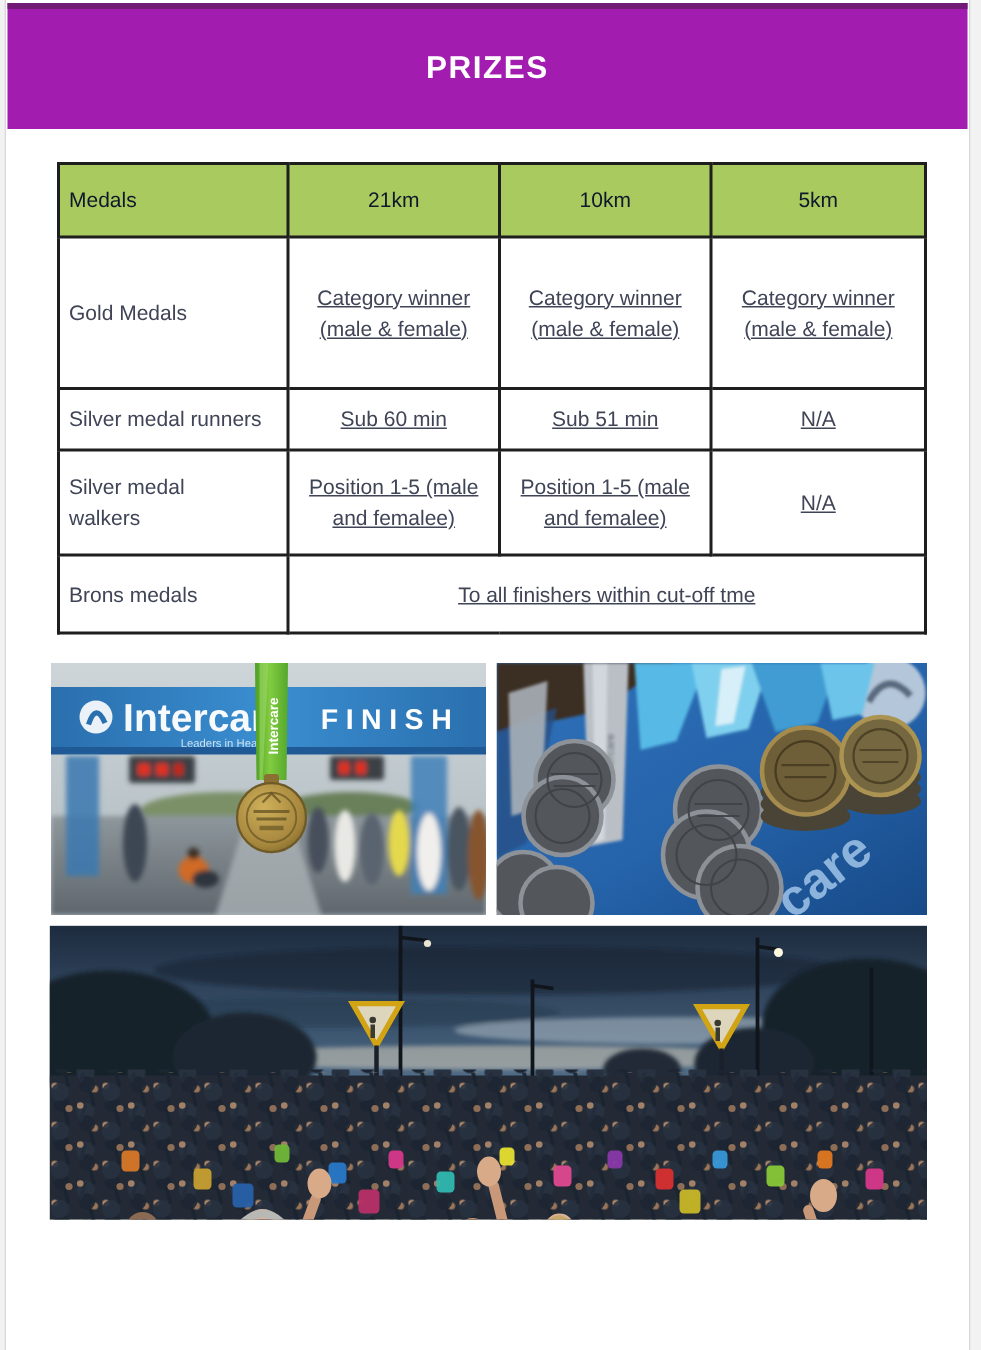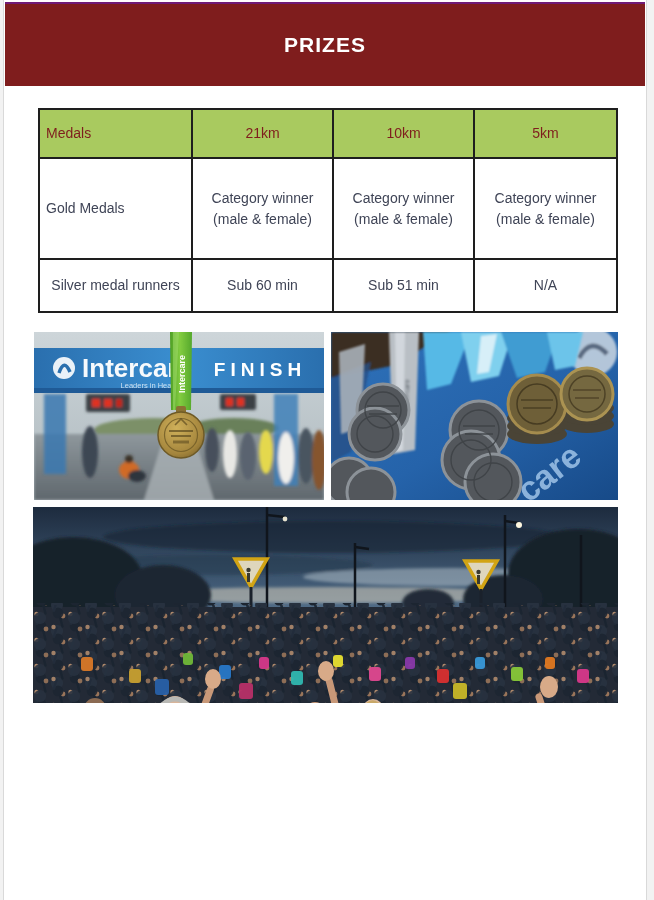--- a/index.html
+++ b/index.html
@@ -14,22 +14,22 @@
     left: 3px; top: 0;
     width: 644px; height: 900px;
     background: #ffffff;
     border-left: 1px solid #d9d9d9;
     border-right: 1px solid #d9d9d9;
     overflow: hidden;
   }
   .banner {
     margin: 2px 1px 0 1px;
     height: 84px;
-    background: #7f1d1d;
-    border-top: 2px solid #701a75;
+    background: #a21caf;
+    border-top: 4px solid #701a75;
     display: flex;
     align-items: center;
     justify-content: center;
   }
   .banner-title {
     color: #ffffff;
     font-size: 21px;
     font-weight: bold;
     letter-spacing: 1px;
   }
@@ -43,31 +43,31 @@
   }
   table.medals th, table.medals td {
     border: 2px solid #1e1e1e;
     vertical-align: middle;
     line-height: 1.5;
     padding: 2px 6px;
   }
   table.medals th {
     background: #a9ca5f;
     font-weight: normal;
-    color: #7f1d1d;
+    color: #0f172a;
     height: 49px;
   }
   th.col-label, td.row-label {
     text-align: left;
     padding-left: 10px;
     white-space: pre-line;
   }
-  td.cell { text-align: center; }
+  td.cell { text-align: center; text-decoration: underline; }
   tr.r-gold td    { height: 101px; }
-  tr.r-runners td { height: 53px; text-align: center;  }
+  tr.r-runners td { height: 41px;  }
   tr.r-walkers td { height: 70px;  }
   tr.r-brons td   { height: 52px;  }
   .photo-row {
     display: flex;
     gap: 7px;
     margin: 19px 0 0 30px;
   }
   .photo {
     overflow: hidden;
     line-height: 0;
@@ -107,20 +107,31 @@
         <td class="row-label">Gold Medals</td>
         <td class="cell">Category winner (male &amp; female)</td>
         <td class="cell">Category winner (male &amp; female)</td>
         <td class="cell">Category winner (male &amp; female)</td>
       </tr>
       <tr class="r-runners">
         <td class="row-label">Silver medal runners</td>
         <td class="cell">Sub 60 min</td>
         <td class="cell">Sub 51 min</td>
         <td class="cell">N/A</td>
+      </tr>
+      <tr class="r-walkers">
+        <td class="row-label">Silver medal
+walkers</td>
+        <td class="cell">Position 1-5 (male and femalee)</td>
+        <td class="cell">Position 1-5 (male and femalee)</td>
+        <td class="cell">N/A</td>
+      </tr>
+      <tr class="r-brons">
+        <td class="row-label">Brons medals</td>
+        <td class="cell" colspan="3">To all finishers within cut-off tme</td>
       </tr>
     </tbody>
   </table>
 
   <div class="photo-row">
 
     <div class="photo ph-finish">
       <svg viewBox="0 0 290 168" width="290" height="168" preserveAspectRatio="none">
         <defs>
           <linearGradient id="sky1" x1="0" y1="0" x2="0" y2="1">

